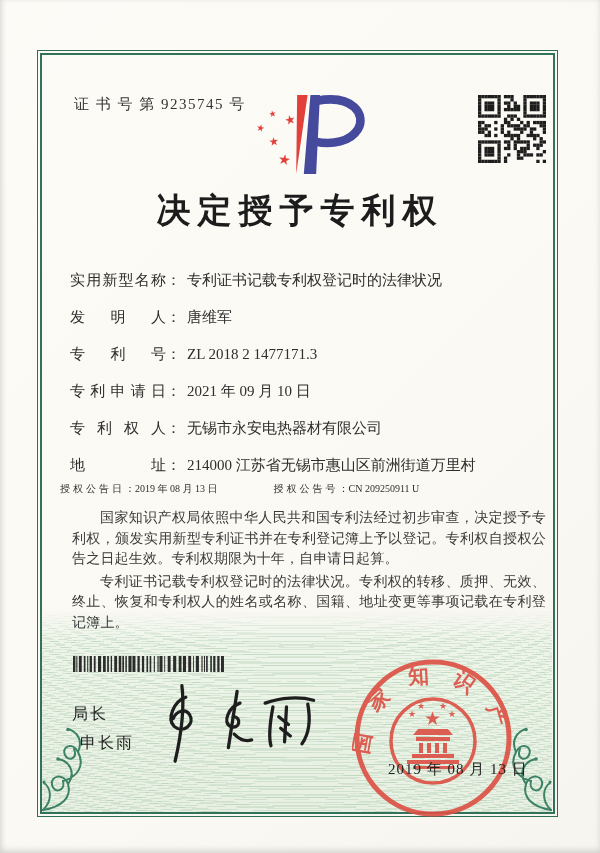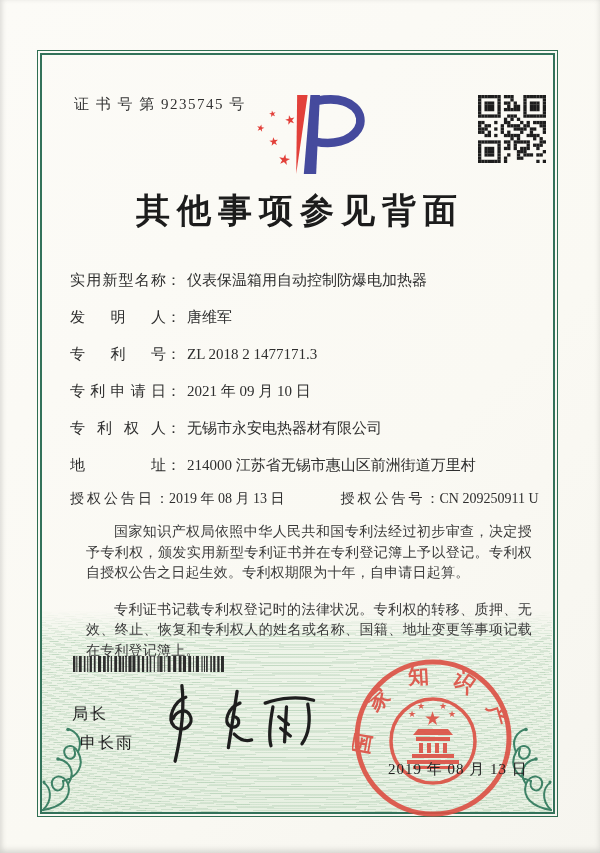--- a/index.html
+++ b/index.html
@@ -24,26 +24,26 @@
   }
   .cert-no{position:absolute;left:74px;top:95px;font-size:15px;letter-spacing:1.5px;color:#333;}
   .logo{position:absolute;left:243px;top:86px;width:152px;height:96px;}
   .qr{position:absolute;left:478px;top:95px;width:68px;height:68px;}
   .title{position:absolute;left:0;top:188px;width:100%;text-align:center;
     font-size:34px;font-weight:bold;letter-spacing:7px;color:#1c1c1c;}
   .fields{position:absolute;left:70px;top:260px;width:470px;font-size:15px;color:#2e2e2e;}
   .frow{height:24px;margin-bottom:13px;white-space:nowrap;}
   .f-label{display:inline-block;width:96px;text-align:justify;text-align-last:justify;margin-top:11px;}
   .f-colon{display:inline-block;margin-right:6px;}
-  .grant{position:absolute;left:70px;top:482px;width:480px;font-size:14px;white-space:nowrap;color:#2e2e2e;margin-top:8px;}
+  .grant{position:absolute;left:60px;top:482px;width:480px;font-size:10px;white-space:nowrap;color:#2e2e2e;}
   .g-label{letter-spacing:3px;}
   .g-sep{display:inline-block;width:56px;}
   .paras{position:absolute;left:70px;top:506px;width:478px;font-size:14px;line-height:20.5px;
     text-align:justify;color:#3a3a3a;}
-  .paras p{margin:16px;text-indent:2em;letter-spacing:.2px;}
+  .paras p{margin:2px;text-indent:2em;letter-spacing:.2px;}
   .barcode{position:absolute;left:73px;top:656px;width:156px;height:16px;}
   .chief{position:absolute;left:72px;top:704px;font-size:16px;letter-spacing:2px;color:#222;}
   .chief-name{position:absolute;left:80px;top:733px;font-size:16px;letter-spacing:2px;color:#222;}
   .signature{position:absolute;left:150px;top:676px;width:180px;height:92px;}
   .seal{position:absolute;left:352px;top:657px;width:162px;height:162px;opacity:.9;}
   .seal-date{position:absolute;left:388px;top:760px;font-size:15px;color:#222;letter-spacing:1px;}
   .page-info{position:absolute;left:0;top:795px;width:540px;text-align:center;font-size:13px;color:#333;}
   .back-note{position:absolute;left:0;top:829px;width:576px;text-align:center;font-size:14.5px;color:#3a3a3a;letter-spacing:2px;}
   .corner{position:absolute;width:62px;height:86px;}
   .corner.bl{left:40px;top:727px;}
@@ -316,25 +316,25 @@
       <rect x="5" y="20" width="1.02" height="1.02" fill="#1d1d1d"></rect>
       <rect x="6" y="14" width="1.02" height="1.02" fill="#1d1d1d"></rect>
       <rect x="6" y="15" width="1.02" height="1.02" fill="#1d1d1d"></rect>
       <rect x="6" y="16" width="1.02" height="1.02" fill="#1d1d1d"></rect>
       <rect x="6" y="17" width="1.02" height="1.02" fill="#1d1d1d"></rect>
       <rect x="6" y="18" width="1.02" height="1.02" fill="#1d1d1d"></rect>
       <rect x="6" y="19" width="1.02" height="1.02" fill="#1d1d1d"></rect>
       <rect x="6" y="20" width="1.02" height="1.02" fill="#1d1d1d"></rect>
     </svg>
 
-  <div class="title">其他事项参见背面</div>
+  <div class="title">决定授予专利权</div>
 
   <div class="fields">
     <div class="frow">
-      <span class="f-label">实用新型名称</span><span class="f-colon">：</span><span>仪表保温箱用自动控制防爆电加热器</span>
+      <span class="f-label">实用新型名称</span><span class="f-colon">：</span><span>专利证书记载专利权登记时的法律状况</span>
     </div>
     <div class="frow">
       <span class="f-label">发明人</span><span class="f-colon">：</span><span>唐维军</span>
     </div>
     <div class="frow">
       <span class="f-label">专利号</span><span class="f-colon">：</span><span>ZL 2018 2 1477171.3</span>
     </div>
     <div class="frow">
       <span class="f-label">专利申请日</span><span class="f-colon">：</span><span>2021 年 09 月 10 日</span>
     </div>

